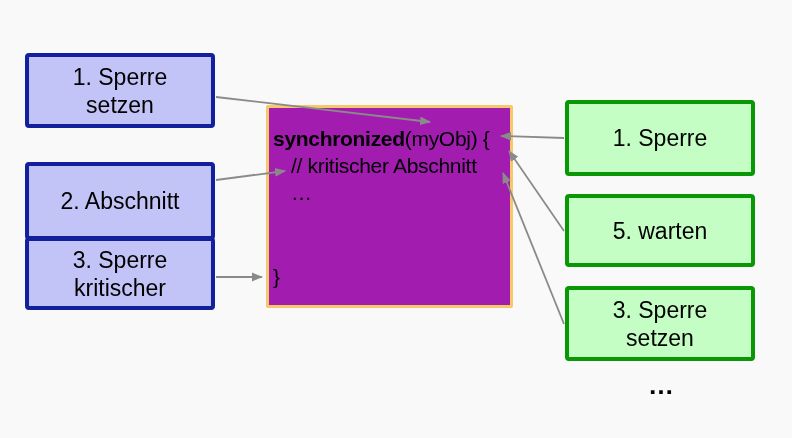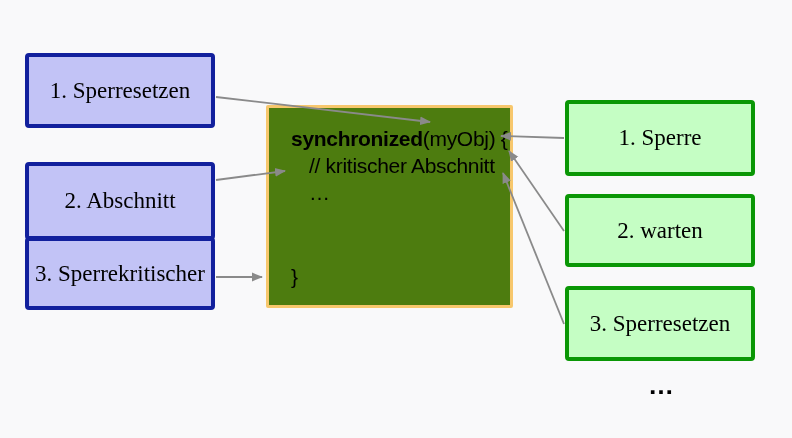--- a/index.html
+++ b/index.html
@@ -7,26 +7,25 @@
     position:relative;
     width:792px;height:438px;
     background:#f9f9fa;
     font-family:"Liberation Sans", sans-serif;
     color:#000;
     overflow:hidden;
   }
   .step-box{
     position:absolute;
     box-sizing:border-box;
-    display:flex;flex-direction:row;
+    display:flex;flex-direction:column;
     align-items:center;justify-content:center;
     text-align:left;
     font-size:23px;line-height:28px;
     border-radius:4px;
-    font-family:Liberation Serif, serif;
   }
   .step-box.blue{
     background:#c2c3f6;
     border:4px solid #12209d;
     left:25px;width:190px;
   }
   .step-box.green{
     background:#c5fec4;
     border:4px solid #0a9705;
     left:565px;width:190px;
@@ -35,24 +34,24 @@
   #lbox1{top:53px;height:75px;}
   #lbox2{top:143px;height:78px;margin-top:19px;}
   #lbox3{top:237px;height:73px;}
   #gbox1{top:100px;height:76px;}
   #gbox2{top:194px;height:73px;}
   #gbox3{top:286px;height:75px;}
   .code-box{
     position:absolute;
     left:266px;top:105px;width:247px;height:203px;
     box-sizing:border-box;
-    background:#4d7c0f;
+    background:#a21caf;
     border:3px solid #f7c76c;
     border-radius:2px;
-    padding:17px 4px 0 22px;
+    padding:17px 4px 0 4px;
     font-size:21px;line-height:27px;
     letter-spacing:-0.3px;
     white-space:nowrap;
   }
   .code-line.indented{padding-left:18px;}
   .code-line.brace{margin-top:57px;}
   .kw{font-weight:bold;}
   .footer-ellipsis{
     position:absolute;
     left:602px;top:370px;width:120px;
@@ -86,21 +85,21 @@
     <div class="code-line"><span class="kw">synchronized</span><span>(myObj) {</span></div>
     <div class="code-line indented">// kritischer Abschnitt</div>
     <div class="code-line indented">…</div>
     <div class="code-line brace">}</div>
   </div>
 
   <div class="step-box green" id="gbox1">
     <span>1. Sperre</span>
   </div>
   <div class="step-box green" id="gbox2">
-    <span>2. warten</span>
+    <span>5. warten</span>
 
   </div>
   <div class="step-box green" id="gbox3">
     <span>3. Sperre</span>
     <span>setzen</span>
   </div>
 
   <div class="footer-ellipsis">…</div>
 
   <svg class="arrows" width="792" height="438" viewBox="0 0 792 438">

